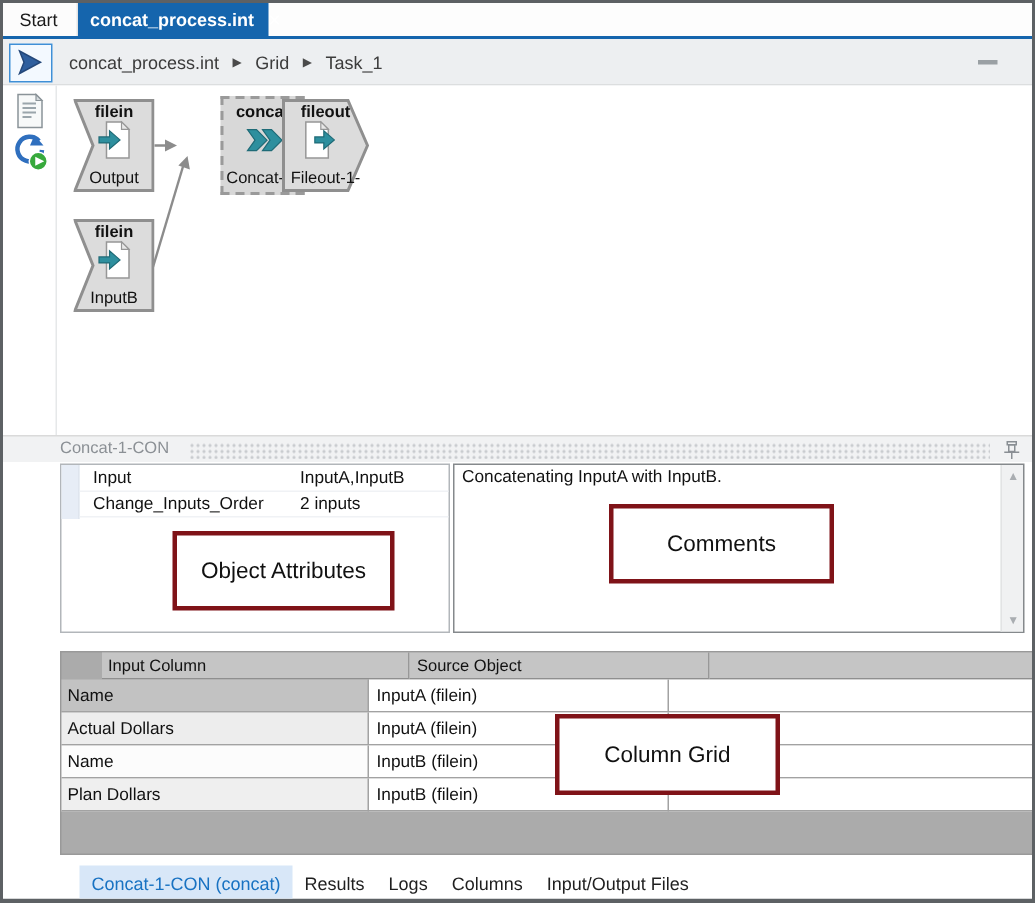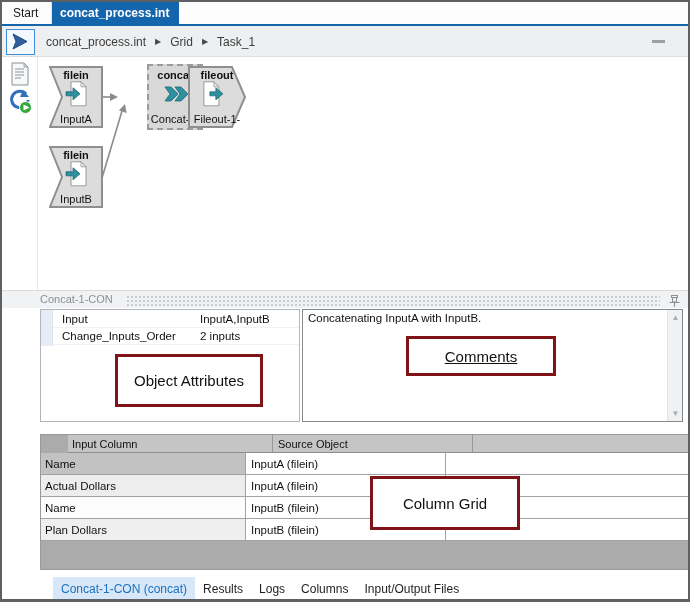--- a/index.html
+++ b/index.html
@@ -45,21 +45,21 @@
   .attr-row .avalue { position:absolute; left:147px; top:2px; }
 
   .comments-panel { left:300px; top:307px; width:381px; height:113px; background:#fff; border:1px solid #85898c; }
   .comments-text { position:absolute; left:5px; top:2px; font-size:11.5px; color:#111; }
   .vscroll { position:absolute; right:0; top:0; width:15px; height:111px; background:#f0f1f2; border-left:1px solid #e2e3e4; }
   .vscroll .arr { position:absolute; left:0; width:15px; text-align:center; font-size:8px; color:#a9adb1; }
   .arr-up { top:3px; } .arr-down { bottom:3px; }
 
   .annotation { position:absolute; background:#fff; border:3px solid #7f1318; display:flex; align-items:center; justify-content:center; font-size:15px; color:#111; }
   .ann-attrs { left:113px; top:352px; width:148px; height:53px; }
-  .ann-comments { left:404px; top:334px; width:150px; height:40px;text-decoration:underline; }
+  .ann-comments { left:404px; top:334px; width:150px; height:53px; }
   .ann-grid { left:368px; top:474px; width:150px; height:54px; }
 
   
   .grid { left:38px; top:432px; width:649px; height:136px; background:#ababab; border:1px solid #999; }
   .g-row { position:absolute; left:0; right:0; display:flex; }
   .g-cell { height:100%; border-right:1px solid #a2a2a2; border-bottom:1px solid #a2a2a2; font-size:11.5px; color:#111; display:flex; align-items:center; }
   .g-head { height:18px; top:0;padding-left:27px; }
   .g-head .g-cell { background:#c5c5c5; border-right-color:#989898; border-bottom-color:#8f8f8f; font-size:11px; }
   .c1 { width:205px; padding-left:10px; }
   .c2 { width:200px; padding-left:5px; background:#fff; }
@@ -139,21 +139,21 @@
       <polygon points="1,1 53,1 53,61 1,61 13,31" fill="#dcdcdc" stroke="#8f8f8f" stroke-width="2"></polygon>
     </svg>
     <div class="ntitle">filein</div>
     <div class="nicon">
       <svg width="26" height="26" viewBox="0 0 26 26">
         <path d="M8,1 h10 l5,5 v19 h-15 z" fill="#ffffff" stroke="#979797" stroke-width="1"></path>
         <path d="M18,1 l5,5 h-5 z" fill="#e8e8e8" stroke="#979797" stroke-width="0.8"></path>
         <polygon points="3,11 10,11 10,7 17,13 10,19 10,15 3,15" fill="#2e8f9e" stroke="#1f6b77" stroke-width="0.8"></polygon>
       </svg>
     </div>
-    <div class="nlabel">InputA</div>
+    <div class="nlabel">Output</div>
   </div>
 
   <div class="node node-concat" style="left:117px; top:62px; width:56px; height:66px;">
     <div class="ntitle">concat</div>
     <div class="nicon">
       <svg width="28" height="22" viewBox="0 0 28 22">
         <polygon points="4,4 10,4 17,11 10,18 4,18 9,11" fill="#2e8f9e" stroke="#1f6b77" stroke-width="0.8"></polygon>
         <polygon points="14,4 20,4 27,11 20,18 14,18 19,11" fill="#2e8f9e" stroke="#1f6b77" stroke-width="0.8"></polygon>
       </svg>
     </div>

